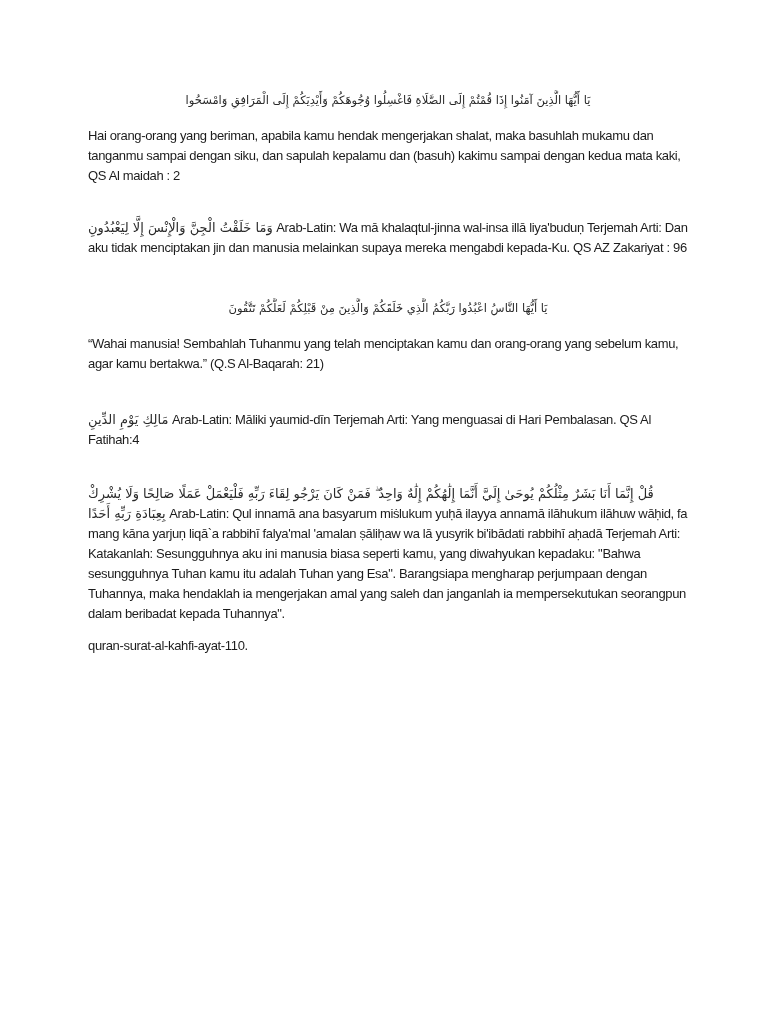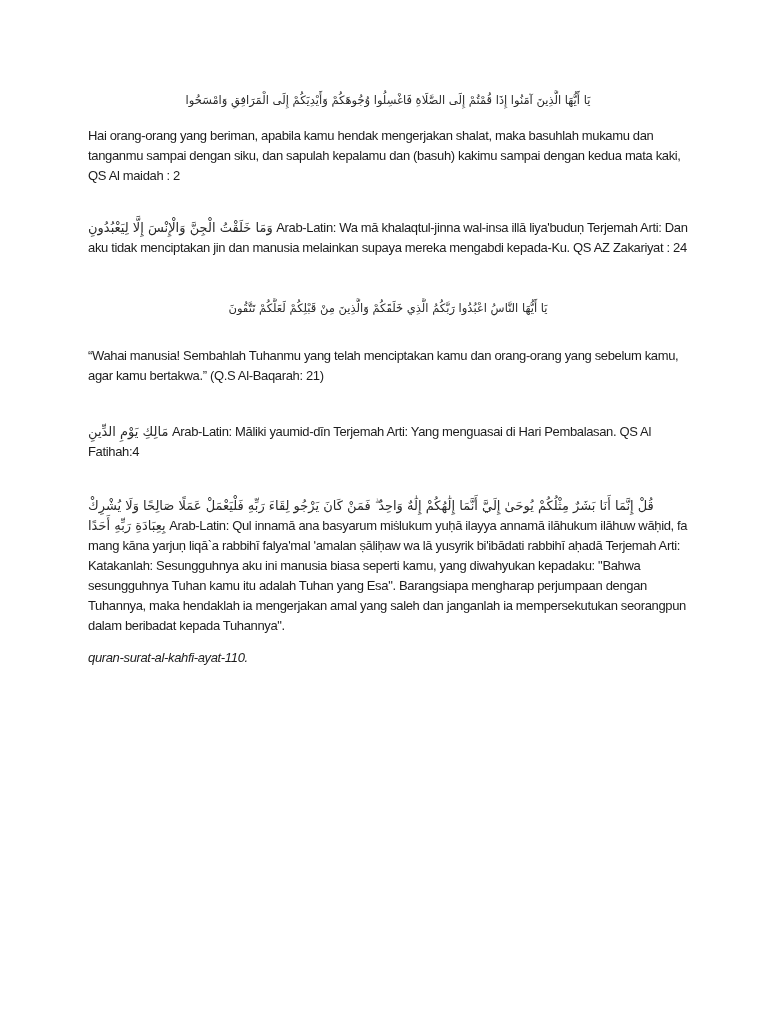--- a/index.html
+++ b/index.html
@@ -47,37 +47,37 @@
       margin: 0;
       unicode-bidi: plaintext;
       white-space: nowrap;
       overflow: hidden;
     }
     .arabic-line span { direction: rtl; unicode-bidi: isolate; }
     #s1-arabic { margin-top: 2px; }
     #s1-trans { margin-top: 16px; }
     #s2 { margin-top: 32px; }
     #s3-arabic { margin-top: 40px; }
-    #s3-trans { margin-top: 28px; }
+    #s3-trans { margin-top: 16px; }
     #s4 { margin-top: 36px; }
     #s5 { margin-top: 34px; }
-    #s6 { margin-top: 12px; font-style: italic; }
+    #s6 { margin-top: 12px; }
     .block-left { text-align: left; }
   </style>
 </head>
 <body>
 
 <main class="page">
 
   <p id="s1-arabic" class="arabic-line">
     <span>يَا أَيُّهَا الَّذِينَ آمَنُوا إِذَا قُمْتُمْ إِلَى الصَّلَاةِ فَاغْسِلُوا وُجُوهَكُمْ وَأَيْدِيَكُمْ إِلَى الْمَرَافِقِ وَامْسَحُوا</span>
   </p>
   <p id="s1-trans" class="para">Hai orang-orang yang beriman, apabila kamu hendak mengerjakan shalat, maka basuhlah mukamu dan tanganmu sampai dengan siku, dan sapulah kepalamu dan (basuh) kakimu sampai dengan kedua mata kaki, QS Al maidah : 2</p>
 
-  <p id="s2" class="para block-left"><span class="arabic">وَمَا خَلَقْتُ الْجِنَّ وَالْإِنْسَ إِلَّا لِيَعْبُدُونِ</span> <span>Arab-Latin: Wa mā khalaqtul-jinna wal-insa illā liya'buduṇ Terjemah Arti: Dan aku tidak menciptakan jin dan manusia melainkan supaya mereka mengabdi kepada-Ku. QS AZ Zakariyat : 24</span></p>
+  <p id="s2" class="para block-left"><span class="arabic">وَمَا خَلَقْتُ الْجِنَّ وَالْإِنْسَ إِلَّا لِيَعْبُدُونِ</span> <span>Arab-Latin: Wa mā khalaqtul-jinna wal-insa illā liya'buduṇ Terjemah Arti: Dan aku tidak menciptakan jin dan manusia melainkan supaya mereka mengabdi kepada-Ku. QS AZ Zakariyat : 96</span></p>
 
   <p id="s3-arabic" class="arabic-line">
     <span>يَا أَيُّهَا النَّاسُ اعْبُدُوا رَبَّكُمُ الَّذِي خَلَقَكُمْ وَالَّذِينَ مِنْ قَبْلِكُمْ لَعَلَّكُمْ تَتَّقُونَ</span>
   </p>
   <p id="s3-trans" class="para">“Wahai manusia! Sembahlah Tuhanmu yang telah menciptakan kamu dan orang-orang yang sebelum kamu, agar kamu bertakwa.” (Q.S Al-Baqarah: 21)</p>
 
   <p id="s4" class="para block-left"><span class="arabic">مَالِكِ يَوْمِ الدِّينِ</span> <span>Arab-Latin: Māliki yaumid-dīn Terjemah Arti: Yang menguasai di Hari Pembalasan. QS Al Fatihah:4</span></p>
 
   <p id="s5" class="para block-left"><span class="arabic">قُلْ إِنَّمَا أَنَا بَشَرٌ مِثْلُكُمْ يُوحَىٰ إِلَيَّ أَنَّمَا إِلَٰهُكُمْ إِلَٰهٌ وَاحِدٌ ۖ فَمَنْ كَانَ يَرْجُو لِقَاءَ رَبِّهِ فَلْيَعْمَلْ عَمَلًا صَالِحًا وَلَا يُشْرِكْ بِعِبَادَةِ رَبِّهِ أَحَدًا</span> <span>Arab-Latin: Qul innamā ana basyarum miṡlukum yuḥā ilayya annamā ilāhukum ilāhuw wāḥid, fa mang kāna yarjuṇ liqā`a rabbihī falya'mal 'amalan ṣāliḥaw wa lā yusyrik bi'ibādati rabbihī aḥadā Terjemah Arti: Katakanlah: Sesungguhnya aku ini manusia biasa seperti kamu, yang diwahyukan kepadaku: "Bahwa sesungguhnya Tuhan kamu itu adalah Tuhan yang Esa". Barangsiapa mengharap perjumpaan dengan Tuhannya, maka hendaklah ia mengerjakan amal yang saleh dan janganlah ia mempersekutukan seorangpun dalam beribadat kepada Tuhannya".</span></p>
 

